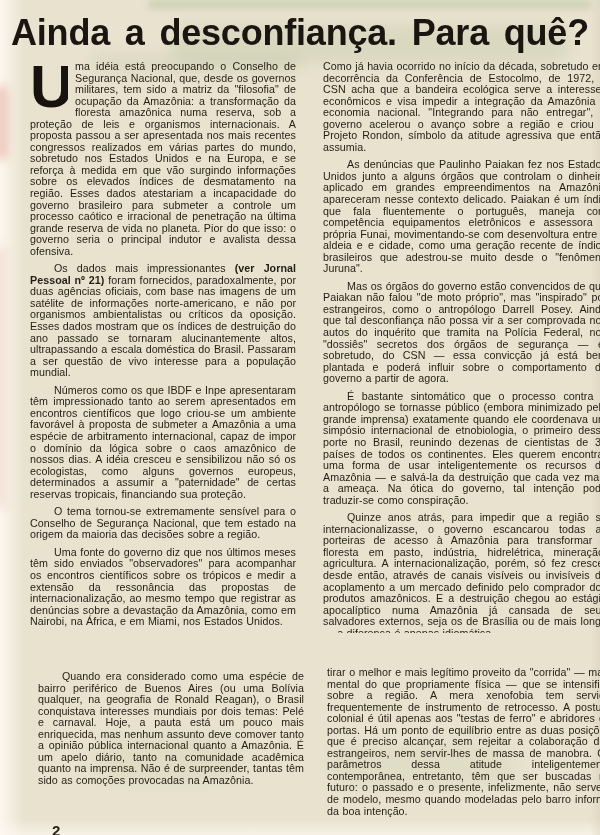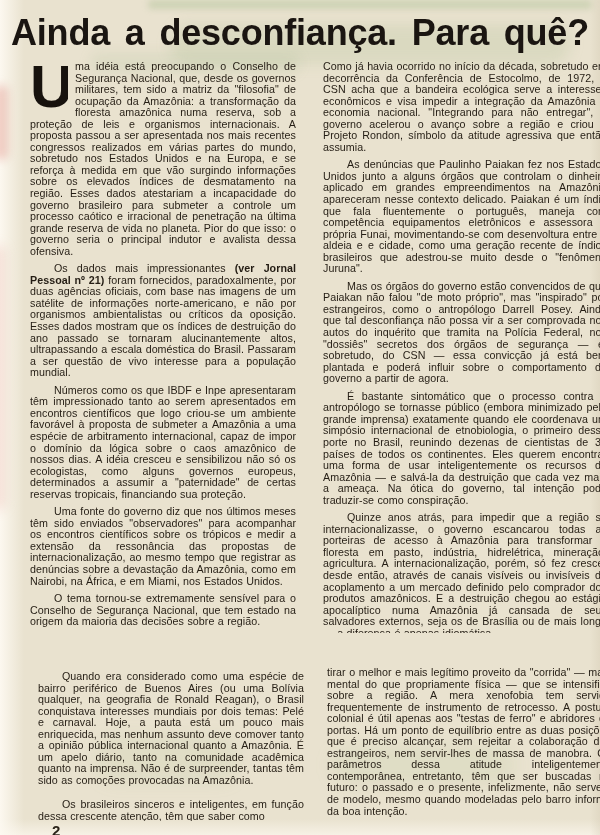--- a/index.html
+++ b/index.html
@@ -72,40 +72,39 @@
   <div class="ghost smear-2"></div>
 
   <h1 class="headline h-main">Ainda a desconfiança. Para quê?</h1>
 
   <div class="col col-tl">
     <span class="dropcap">U</span>
     <div>
         <p class="para"><span>ma idéia está preocupando o Conselho de Segurança Nacional, que, desde os governos militares, tem sido a matriz da "filosofia" de ocupação da Amazônia: a transformação da floresta amazônica numa reserva, sob a proteção de leis e organismos internacionais. A proposta passou a ser apresentada nos mais recentes congressos realizados em várias partes do mundo, sobretudo nos Estados Unidos e na Europa, e se reforça à medida em que vão surgindo informações sobre os elevados índices de desmatamento na região. Esses dados atestariam a incapacidade do governo brasileiro para submeter a controle um processo caótico e irracional de penetração na última grande reserva de vida no planeta. Pior do que isso: o governo seria o principal indutor e avalista dessa ofensiva.</span></p>
         <p class="para indent"><span>Os dados mais impressionantes </span><span class="b">(ver Jornal Pessoal nº 21)</span><span> foram fornecidos, paradoxalmente, por duas agências oficiais, com base nas imagens de um satélite de informações norte-americano, e não por organismos ambientalistas ou críticos da oposição. Esses dados mostram que os índices de destruição do ano passado se tornaram alucinantemente altos, ultrapassando a escala doméstica do Brasil. Passaram a ser questão de vivo interesse para a população mundial.</span></p>
         <p class="para indent"><span>Números como os que IBDF e Inpe apresentaram têm impressionado tanto ao serem apresentados em encontros científicos que logo criou-se um ambiente favorável à proposta de submeter a Amazônia a uma espécie de arbitramento internacional, capaz de impor o domínio da lógica sobre o caos amazônico de nossos dias. A idéia cresceu e sensibilizou não só os ecologistas, como alguns governos europeus, determinados a assumir a "paternidade" de certas reservas tropicais, financiando sua proteção.</span></p>
+        <p class="para indent"><span>O tema tornou-se extremamente sensível para o Conselho de Segurança Nacional, que tem estado na origem da maioria das decisões sobre a região.</span></p>
         <p class="para indent"><span>Uma fonte do governo diz que nos últimos meses têm sido enviados "observadores" para acompanhar os encontros científicos sobre os trópicos e medir a extensão da ressonância das propostas de internacionalização, ao mesmo tempo que registrar as denúncias sobre a devastação da Amazônia, como em Nairobi, na África, e em Miami, nos Estados Unidos.</span></p>
-        <p class="para indent"><span>O tema tornou-se extremamente sensível para o Conselho de Segurança Nacional, que tem estado na origem da maioria das decisões sobre a região.</span></p>
       </div>
   </div>
 
   <div class="col col-tr">
     <div>
         <p class="para"><span>Como já havia ocorrido no início da década, sobretudo em decorrência da Conferência de Estocolmo, de 1972, o CSN acha que a bandeira ecológica serve a interesses econômicos e visa impedir a integração da Amazônia à economia nacional. "Integrando para não entregar", o governo acelerou o avanço sobre a região e criou o Projeto Rondon, símbolo da atitude agressiva que então assumia.</span></p>
         <p class="para indent"><span>As denúncias que Paulinho Paiakan fez nos Estados Unidos junto a alguns órgãos que controlam o dinheiro aplicado em grandes empreendimentos na Amazônia apareceram nesse contexto delicado. Paiakan é um índio que fala fluentemente o português, maneja com competência equipamentos eletrônicos e assessora a própria Funai, movimentando-se com desenvoltura entre a aldeia e e cidade, como uma geração recente de índios brasileiros que adestrou-se muito desde o "fenômeno Juruna".</span></p>
         <p class="para indent"><span>Mas os órgãos do governo estão convencidos de que Paiakan não falou "de moto próprio", mas "inspirado" por estrangeiros, como o antropólogo Darrell Posey. Ainda que tal desconfiança não possa vir a ser comprovada nos autos do inquérito que tramita na Polícia Federal, nos "dossiês" secretos dos órgãos de segurança — e, sobretudo, do CSN — essa convicção já está bem plantada e poderá influir sobre o comportamento do governo a partir de agora.</span></p>
         <p class="para indent"><span>É bastante sintomático que o processo contra o antropólogo se tornasse público (embora minimizado pela grande imprensa) exatamente quando ele coordenava um simpósio internacional de etnobiologia, o primeiro desse porte no Brasil, reunindo dezenas de cientistas de 35 países de todos os continentes. Eles querem encontrar uma forma de usar inteligentemente os recursos da Amazônia — e salvá-la da destruição que cada vez mais a ameaça. Na ótica do governo, tal intenção pode traduzir-se como conspiração.</span></p>
         <p class="para indent"><span>Quinze anos atrás, para impedir que a região se internacionalizasse, o governo escancarou todas as porteiras de acesso à Amazônia para transformar a floresta em pasto, indústria, hidrelétrica, mineração, agricultura. A internacionalização, porém, só fez crescer desde então, através de canais visíveis ou invisíveis de acoplamento a um mercado definido pelo comprador dos produtos amazônicos. E a destruição chegou ao estágio apocalíptico numa Amazônia já cansada de seus salvadores externos, seja os de Brasília ou de mais longe — a diferença é apenas idiomática.</span></p>
       </div>
   </div>
 
 
   <div class="col col-bl">
     <div>
         <p class="para indent"><span>Quando era considerado como uma espécie de bairro periférico de Buenos Aires (ou uma Bolívia qualquer, na geografia de Ronald Reagan), o Brasil conquistava interesses mundiais por dois temas: Pelé e carnaval. Hoje, a pauta está um pouco mais enriquecida, mas nenhum assunto deve comover tanto a opinião pública internacional quanto a Amazônia. É um apelo diário, tanto na comunidade acadêmica quanto na imprensa. Não é de surpreender, tantas têm sido as comoções provocadas na Amazônia.</span></p>
-        <p class="para indent"><span>Os brasileiros sinceros e inteligentes, em função dessa crescente atenção, têm que saber como</span></p>
       </div>
   </div>
 
   <div class="col col-br">
     <div>
         <p class="para"><span>tirar o melhor e mais legítimo proveito da "corrida" — mais mental do que propriamente física — que se intensifica sobre a região. A mera xenofobia tem servido frequentemente de instrumento de retrocesso. A postura colonial é útil apenas aos "testas de ferro" e abridores de portas. Há um ponto de equilíbrio entre as duas posições que é preciso alcançar, sem rejeitar a colaboração dos estrangeiros, nem servir-lhes de massa de manobra. Os parâmetros dessa atitude inteligentemente contemporânea, entretanto, têm que ser buscadas no futuro: o passado e o presente, infelizmente, não servem de modelo, mesmo quando modeladas pelo barro informe da boa intenção.</span></p>
       </div>
   </div>
 
   <div class="pagenum">2</div>

